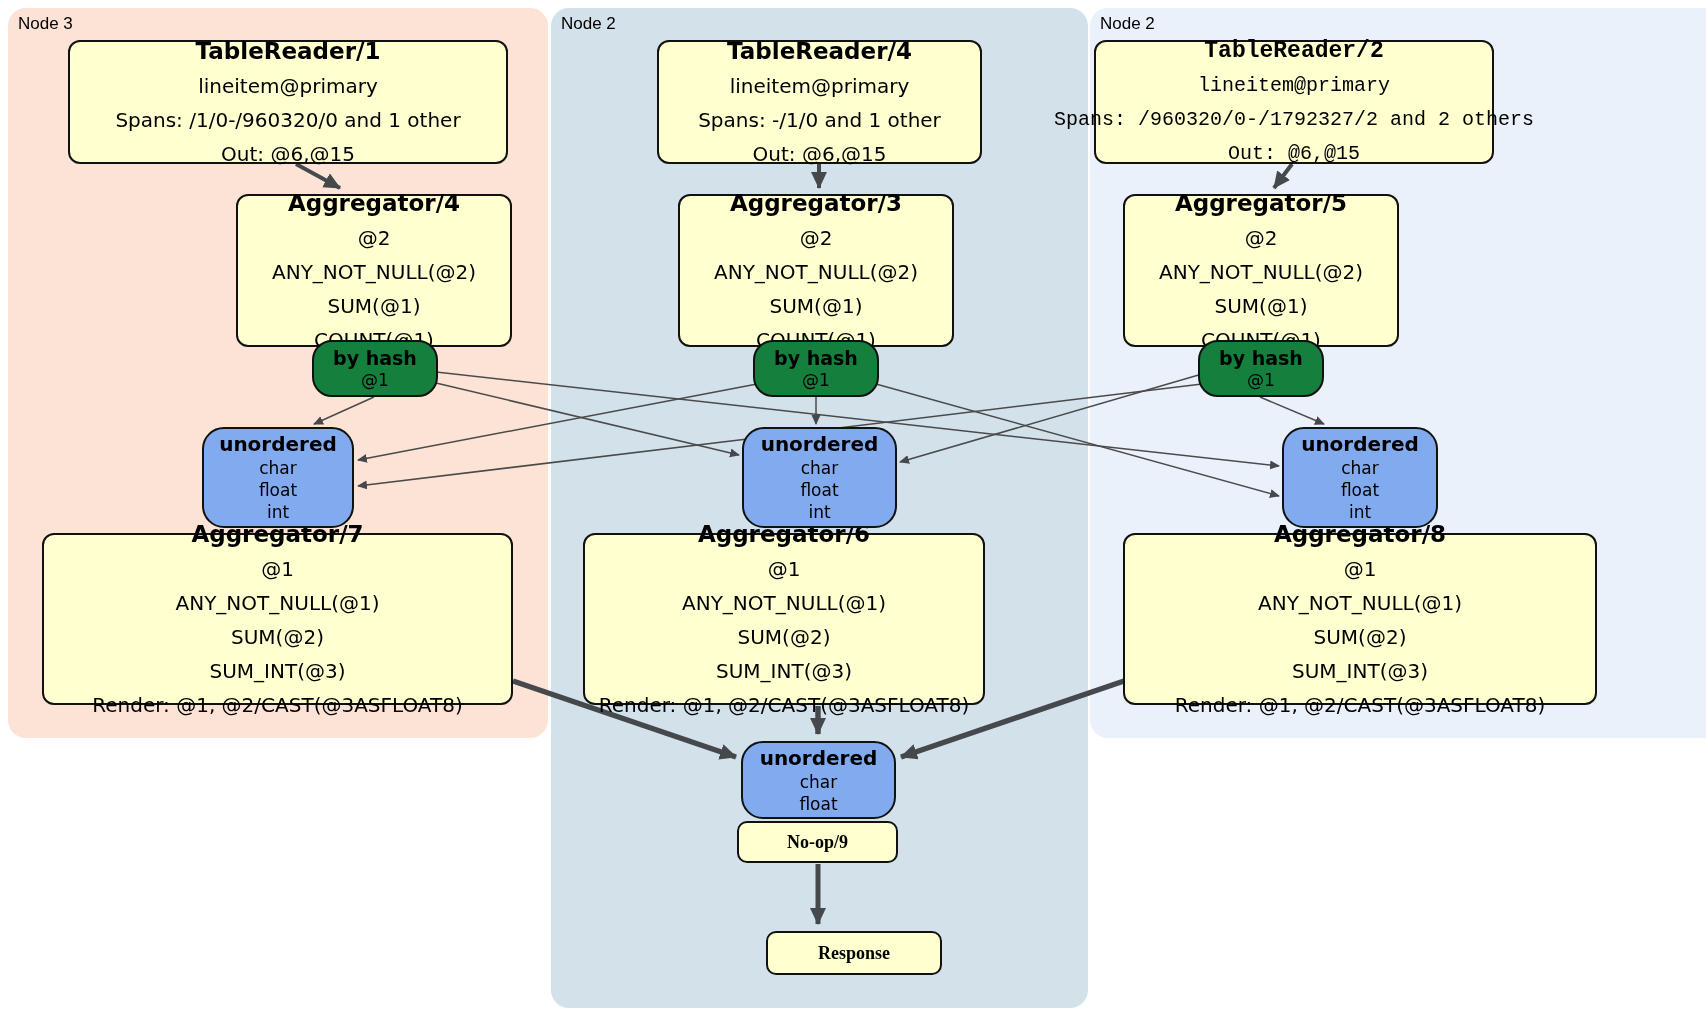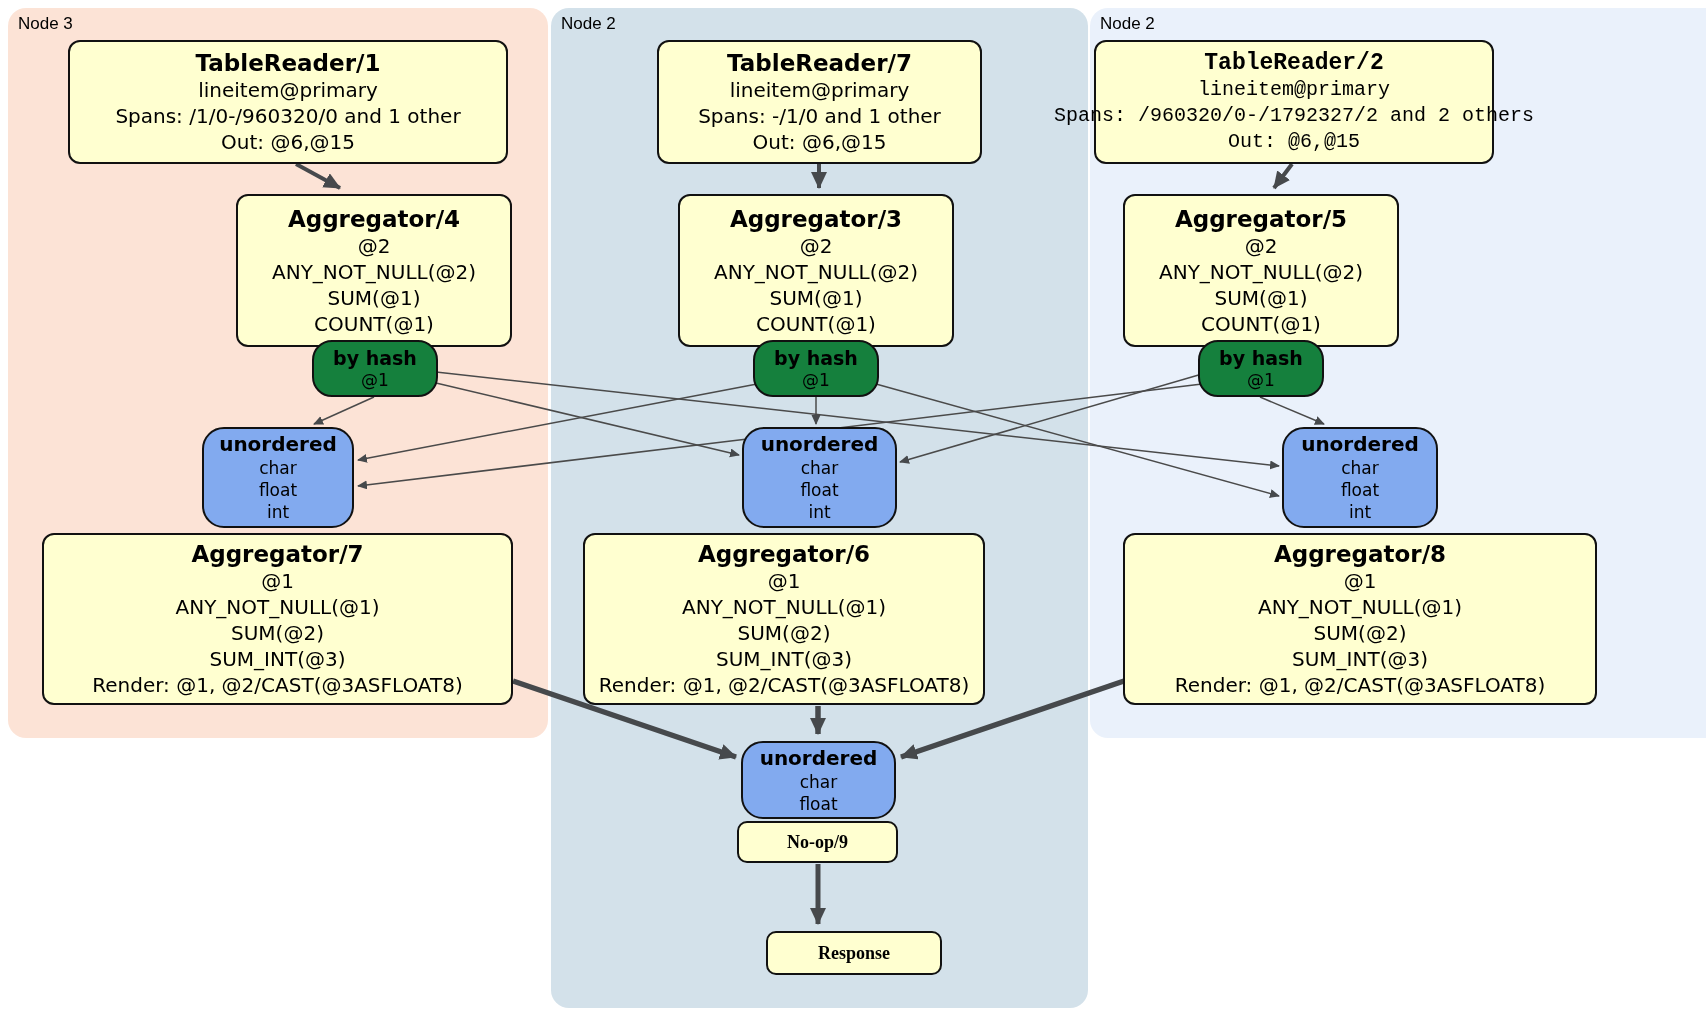--- a/index.html
+++ b/index.html
@@ -16,21 +16,21 @@
   #panel-node1{left:551px;top:8px;width:537px;height:1000px;background:#d3e1ea;}
   #panel-node2{left:1090px;top:8px;width:608px;height:730px;background:#eaf1fb;padding-left:36px;}
 
   .edges{position:absolute;left:0;top:0;z-index:1;pointer-events:none;}
 
   .box{
     position:absolute;box-sizing:border-box;border:2px solid #111;
     display:flex;flex-direction:column;justify-content:center;align-items:center;
     text-align:center;z-index:2;line-height:1.3;
   }
-  .proc{background:#ffffd0;border-radius:12px;}
+  .proc{background:#ffffd0;border-radius:12px;gap:8px;}
   .router{background:#15803d;border-radius:20px;z-index:3;}
   .sync{background:#82aaef;border-radius:22px;z-index:3;}
   .t{font-weight:bold;font-size:23px;line-height:28px;white-space:nowrap;}
   .ln{font-size:20px;line-height:26px;white-space:nowrap;}
   .router .t{font-size:19px;line-height:23px;}
   .router .ln{font-size:17px;line-height:20px;}
   .sync .t{font-size:20px;line-height:25px;}
   .sync .ln{font-size:17px;line-height:22px;}
   .big-t{font-weight:bold;font-size:18px;line-height:30px;white-space:nowrap;font-family:Liberation Serif, serif;}
   .narrow{font-family:"Liberation Sans",sans-serif;}
@@ -129,21 +129,21 @@
   <div class="box proc" id="agg7">
     <div class="t">Aggregator/7</div>
     <div class="ln">@1</div>
     <div class="ln">ANY_NOT_NULL(@1)</div>
     <div class="ln">SUM(@2)</div>
     <div class="ln">SUM_INT(@3)</div>
     <div class="ln">Render: @1, @2/CAST(@3ASFLOAT8)</div>
   </div>
 
   <div class="box proc" id="tr0">
-    <div class="t">TableReader/7</div>
+    <div class="t">TableReader/4</div>
     <div class="ln">lineitem@primary</div>
     <div class="ln">Spans: -/1/0 and 1 other</div>
     <div class="ln">Out: @6,@15</div>
   </div>
   <div class="box proc" id="agg3">
     <div class="t">Aggregator/3</div>
     <div class="ln">@2</div>
     <div class="ln">ANY_NOT_NULL(@2)</div>
     <div class="ln">SUM(@1)</div>
     <div class="ln">COUNT(@1)</div>

